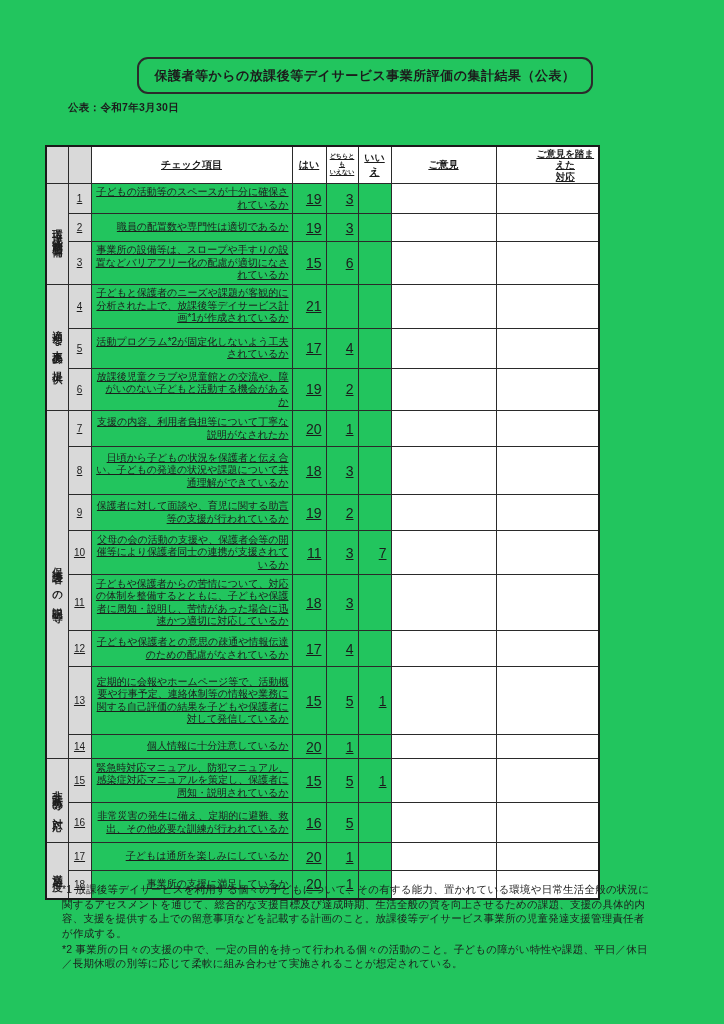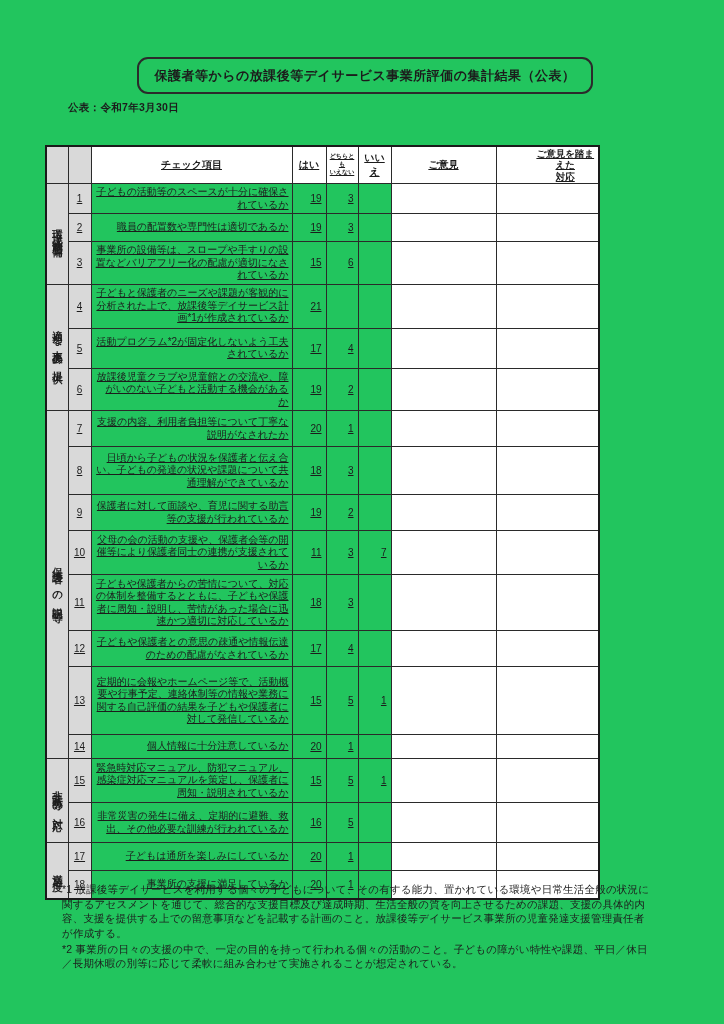--- a/index.html
+++ b/index.html
@@ -63,21 +63,21 @@
   td.num {
     background:#d9d9d9; text-align:center; vertical-align:middle;
     font-size:10px;
   }
   td.item {
     font-size:10px; line-height:1.25; padding:2px 3px 2px 4px;
     text-align:right; vertical-align:middle;
   }
   td.item .u { text-decoration:underline; text-underline-offset:1px; }
   td.val {
-    font-size:10px; text-align:right; vertical-align:middle; padding:0 4px 0 0;
+    font-size:14px; text-align:right; vertical-align:middle; padding:0 4px 0 0;
   }
   td.blank { background:#fff; }
   tr.grp-start td { border-top:1.5px solid #1a1a1a; }
 
   
   .footnotes {
     position:absolute; left:62px; top:882px; width:592px;
     font-size:10.5px; line-height:1.4; letter-spacing:0.2px;
   }
   .footnotes p { margin:0 0 1px 0; }

